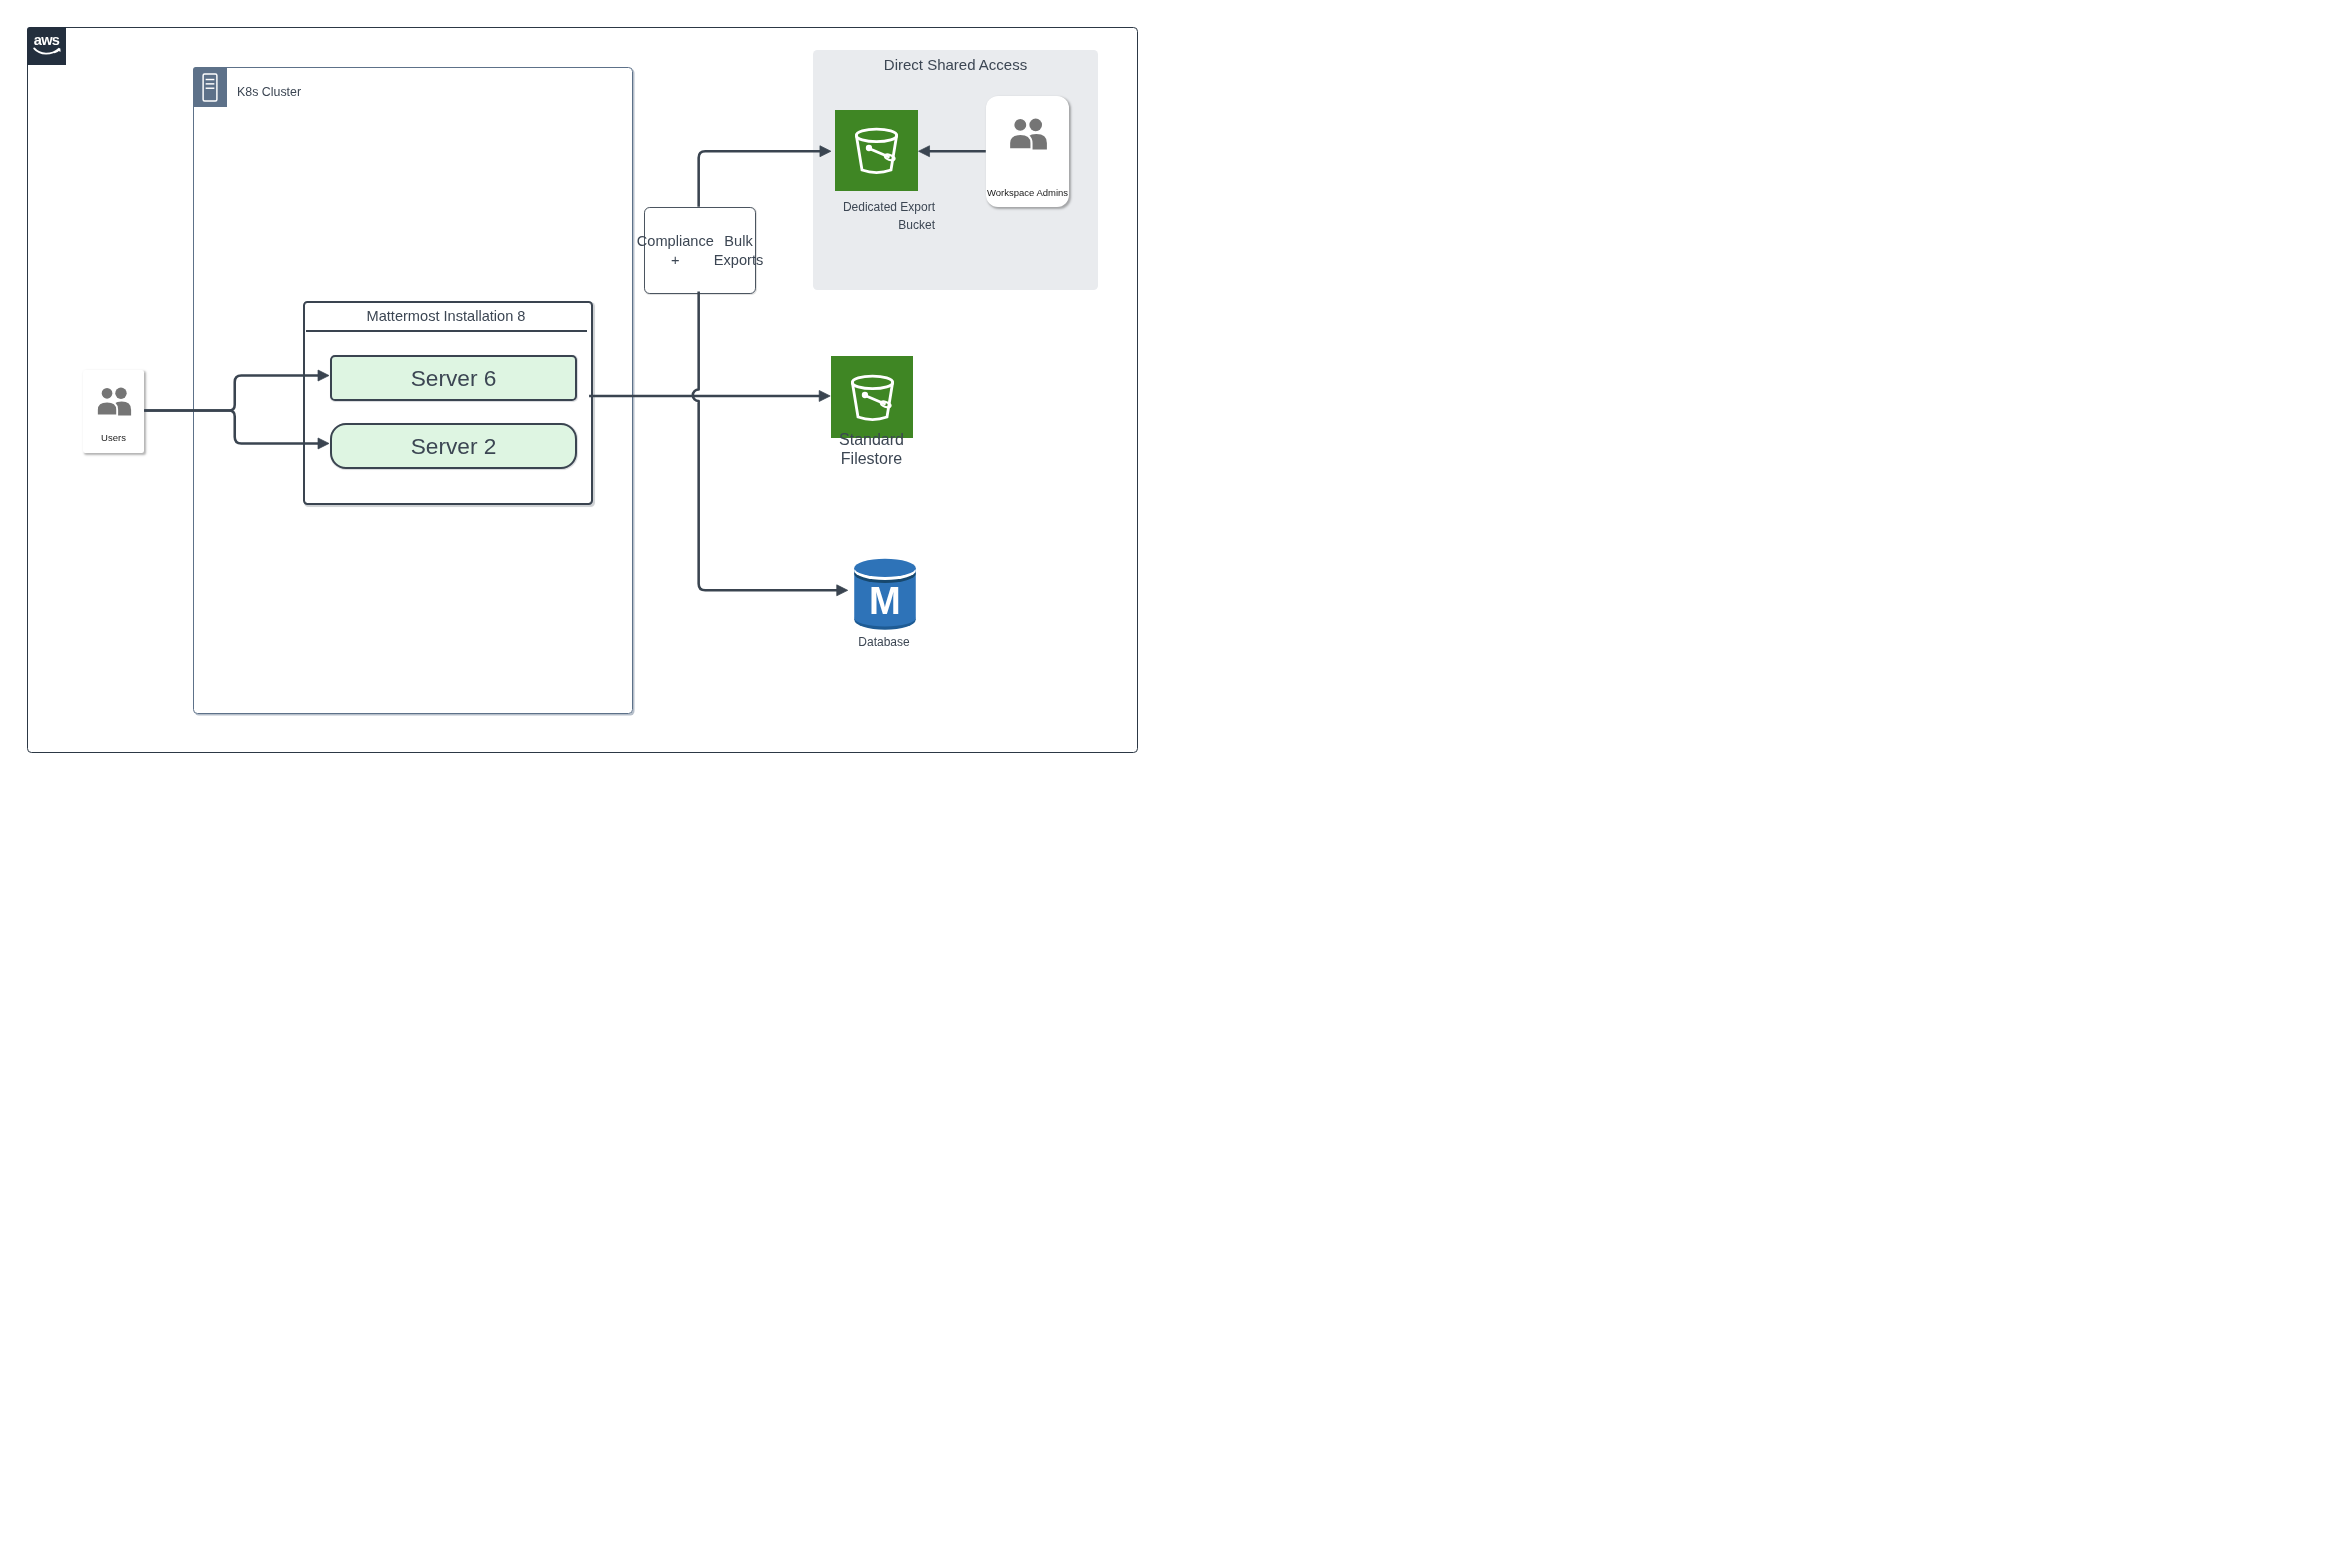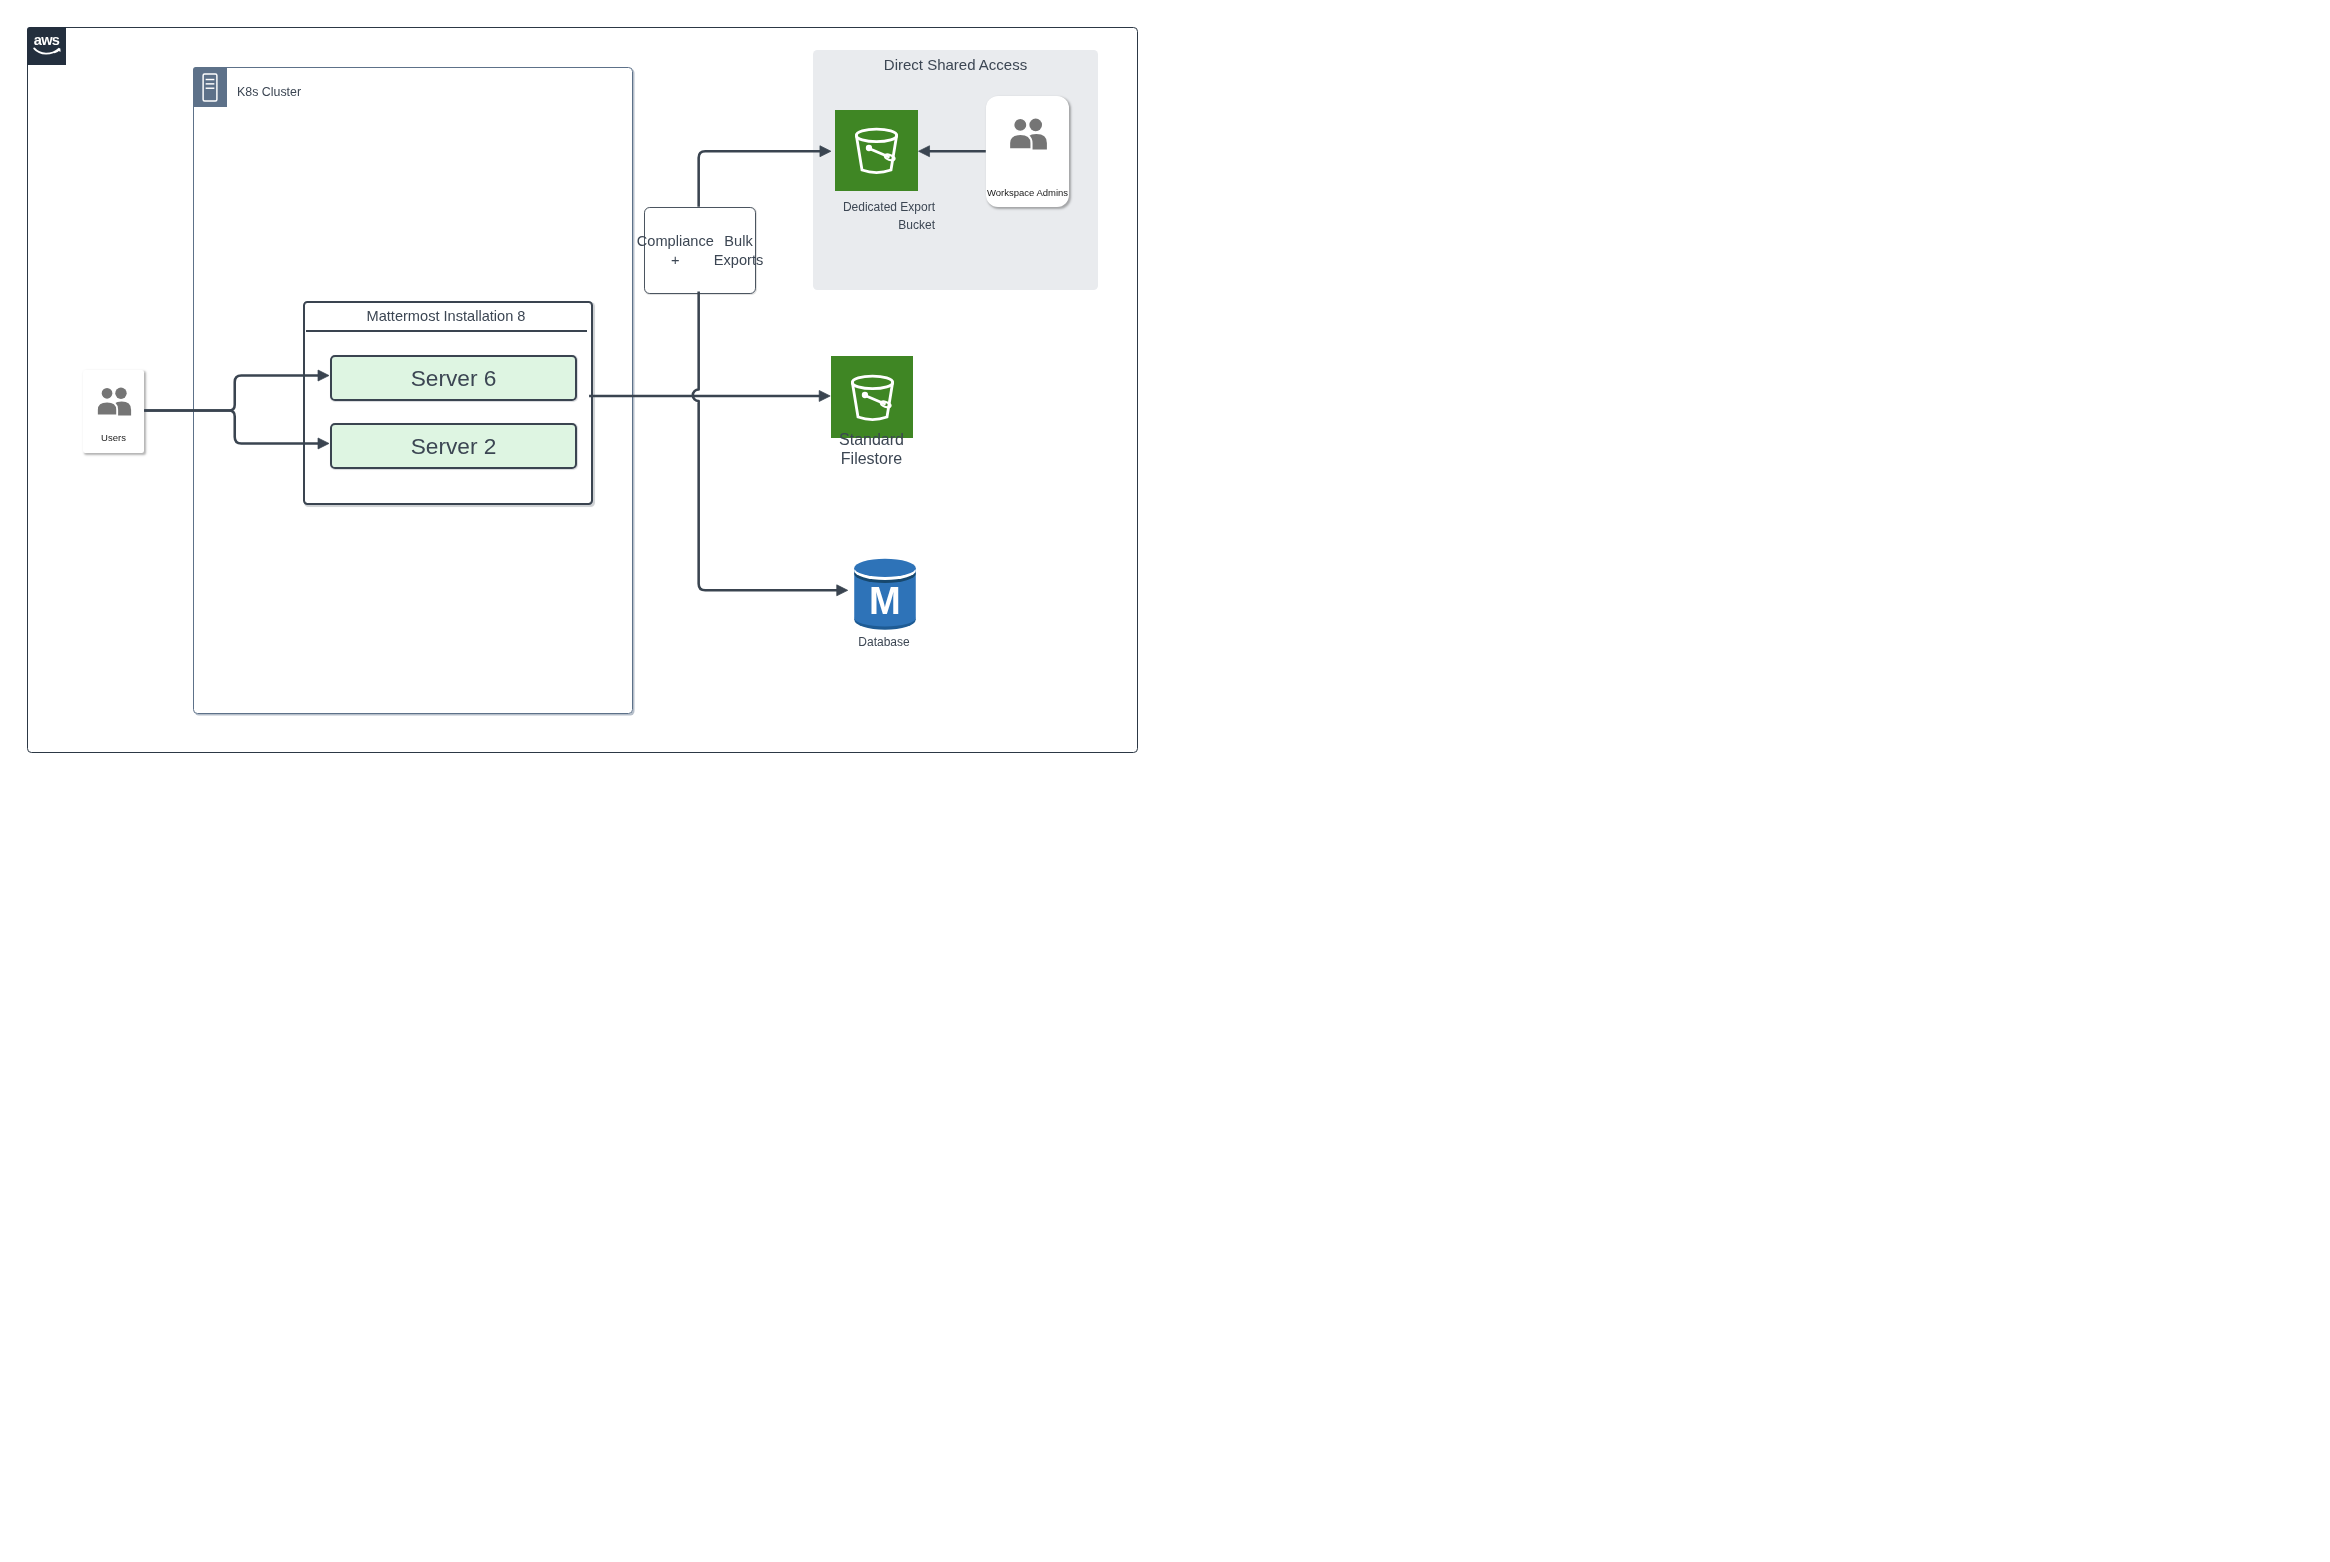--- a/index.html
+++ b/index.html
@@ -21,21 +21,21 @@
   #k8s-label{left:237px;top:82px;font-size:12.4px;line-height:20.5px;}
   
   #mm-box{left:303px;top:301px;width:286px;height:200px;border:2.2px solid #3A4450;border-radius:4.4px;background:#fff;
     box-shadow:1.5px 1.5px 0.7px rgba(60,70,85,.25);}
   #mm-title{left:303px;top:301px;width:286px;height:29px;display:flex;align-items:center;justify-content:center;
     font-size:14.6px;}
   #mm-sep{left:306px;top:330px;width:281px;height:0;border-top:2.2px solid #3A4450;}
   .server-box{width:243px;height:42px;background:#DEF5E2;border:2.2px solid #3A4450;border-radius:5.1px;
     display:flex;align-items:center;justify-content:center;font-size:22.7px;box-shadow:0.7px 0.7px 0.7px rgba(60,70,85,.2);}
   #server-1{left:330px;top:355px;}
-  #server-2{left:330px;top:423px;}
+  #server-2{left:330px;top:423px;border-radius:16px;}
   
   #users-card{left:83px;top:370px;width:61px;height:83px;background:#fff;border-radius:2.2px;
     box-shadow:1.5px 1.5px 2.2px rgba(0,0,0,.3);}
   #users-card svg{position:absolute;left:11.7px;top:16px;}
   #users-label{position:absolute;left:0;bottom:10.2px;width:100%;text-align:center;font-size:9.5px;color:#1a1a1a;}
   
   #compliance-box{left:644px;top:207px;width:110px;height:85px;background:#fff;border:1.1px solid #4B5560;
     border-radius:5.8px;display:flex;flex-direction:row;align-items:center;justify-content:center;
     font-size:14.6px;line-height:19px;text-align:center;box-shadow:0.7px 0.7px 0.7px rgba(0,0,0,.12);}
   

